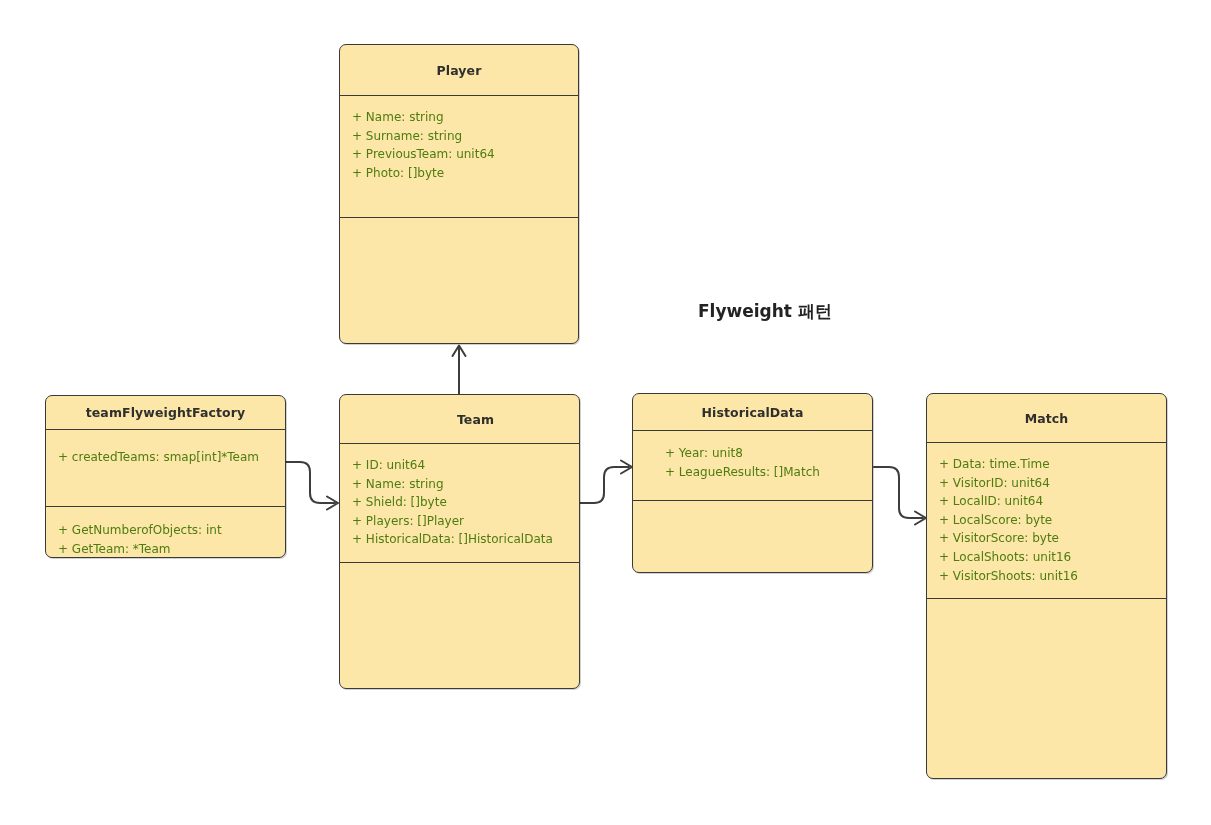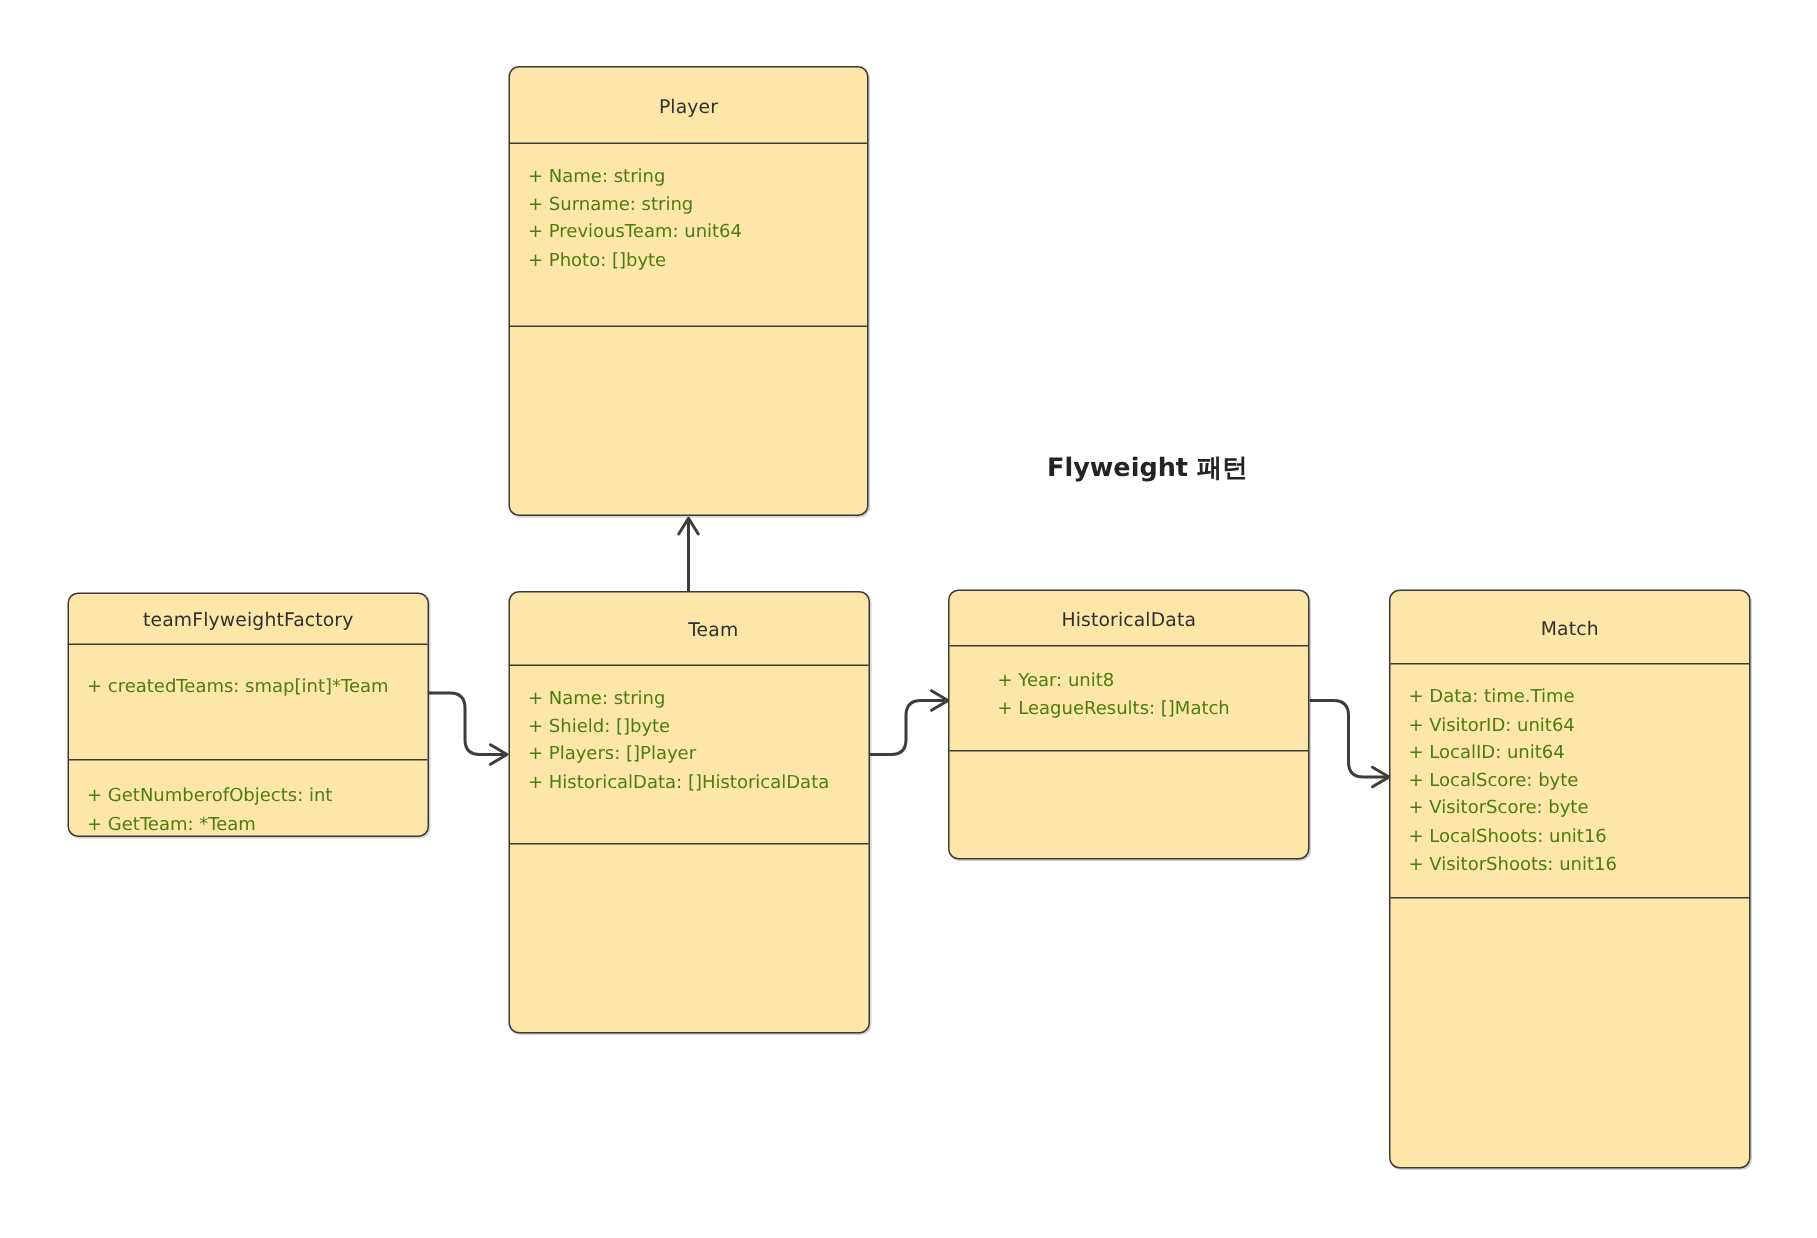--- a/index.html
+++ b/index.html
@@ -29,21 +29,21 @@
     border: 1.6px solid #3a3a38;
     border-radius: 7px;
     box-sizing: border-box;
     display: flex;
     flex-direction: column;
     box-shadow: 1px 1px 0 rgba(0,0,0,0.18);
     z-index: 3;
   }
   .uml-title {
     text-align: center;
-    font-weight: normal;
+    font-weight: bold;
     font-size: 12.5px;
     color: #2f2f2d;
     display: flex;
     align-items: center;
     justify-content: center;
     box-sizing: border-box;
     letter-spacing: 0.1px;
   }
   .uml-compartment {
     border-top: 1.6px solid #3a3a38;
@@ -144,20 +144,21 @@
     </div>
     <div class="uml-compartment" style="flex:1; padding-top:14px;">
       <div class="uml-member">+ GetNumberofObjects: int</div>
       <div class="uml-member">+ GetTeam: *Team</div>
     </div>
   </div>
 
   <div class="uml-class" style="left:339px; top:394px; width:241px; height:295px;">
     <div class="uml-title" style="height:48px;padding-left:32px;">Team</div>
     <div class="uml-compartment" style="height:119px;">
+      <div class="uml-member">+ ID: unit64</div>
       <div class="uml-member">+ Name: string</div>
       <div class="uml-member">+ Shield: []byte</div>
       <div class="uml-member">+ Players: []Player</div>
       <div class="uml-member">+ HistoricalData: []HistoricalData</div>
     </div>
     <div class="uml-compartment empty" style="flex:1;"></div>
   </div>
 
   <div class="uml-class" style="left:632px; top:393px; width:241px; height:180px;">
     <div class="uml-title" style="height:36px;">HistoricalData</div>

